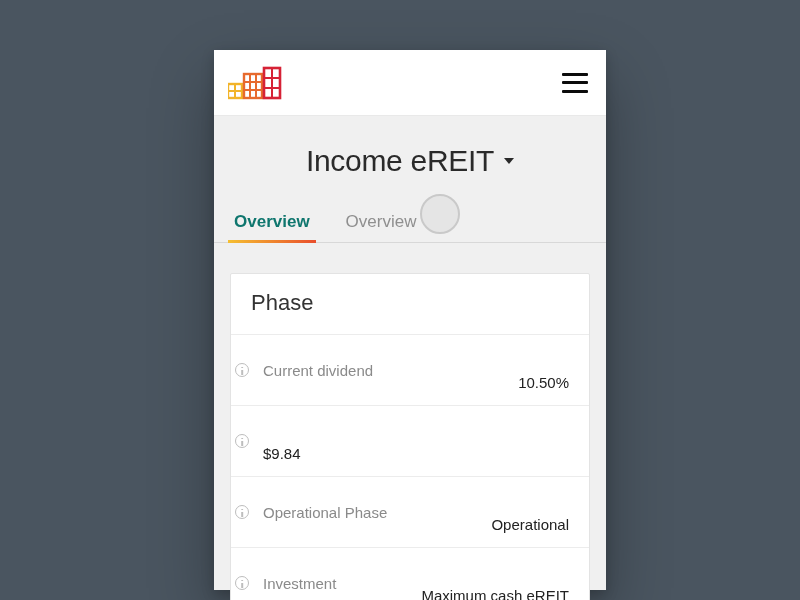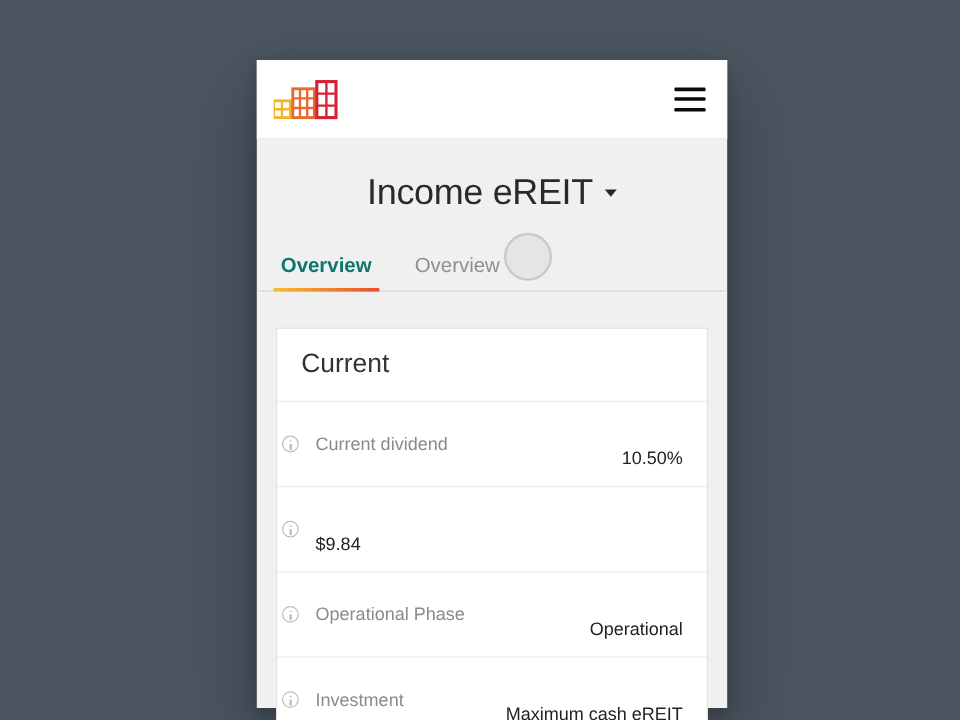--- a/index.html
+++ b/index.html
@@ -122,21 +122,21 @@
     <span class="caret"></span>
   </div>
 
   <div class="tabs">
     <div class="tab active">Overview</div>
     <div class="tab">Overview</div>
     <div class="touch-ring"></div>
   </div>
 
   <div class="card">
-    <div class="card-header">Current</div>
+    <div class="card-header">Phase</div>
 
     <div class="row">
       <span class="info-icon"></span>
       <span class="row-label">Current dividend</span>
       <span class="row-value">10.50%</span>
     </div>
     <div class="row">
       <span class="info-icon"></span>
       <span class="row-value">$9.84</span>
     </div>

